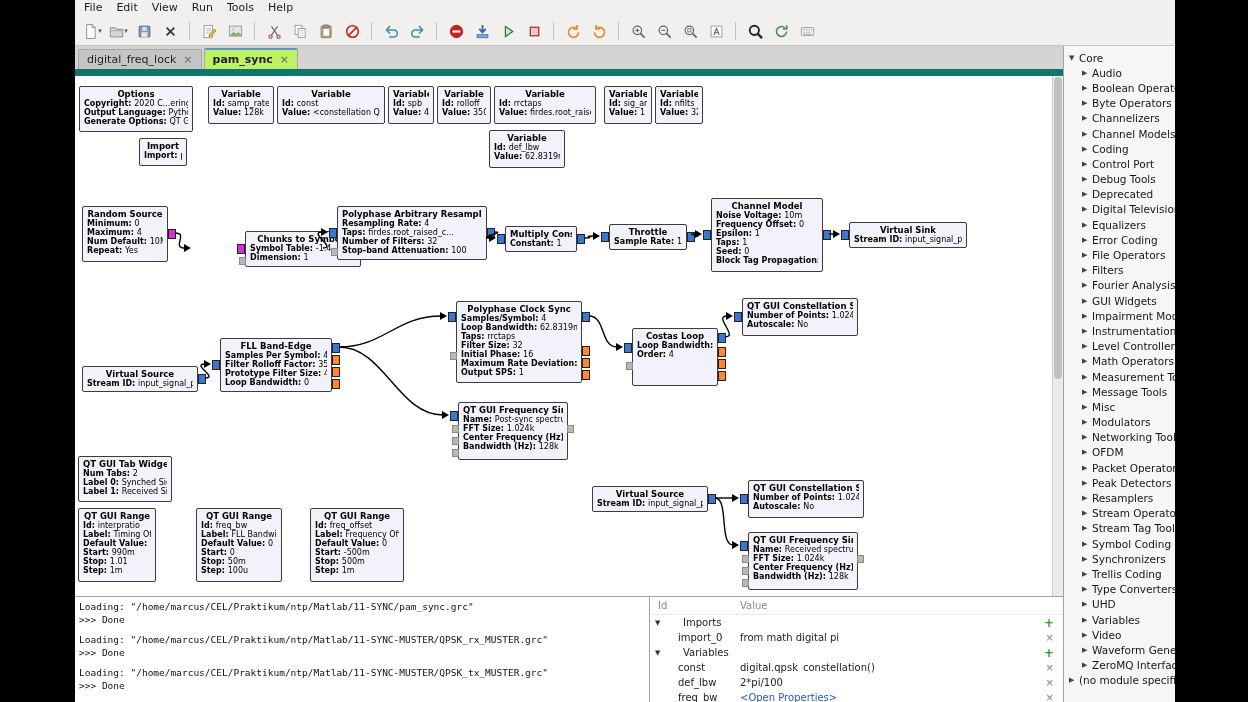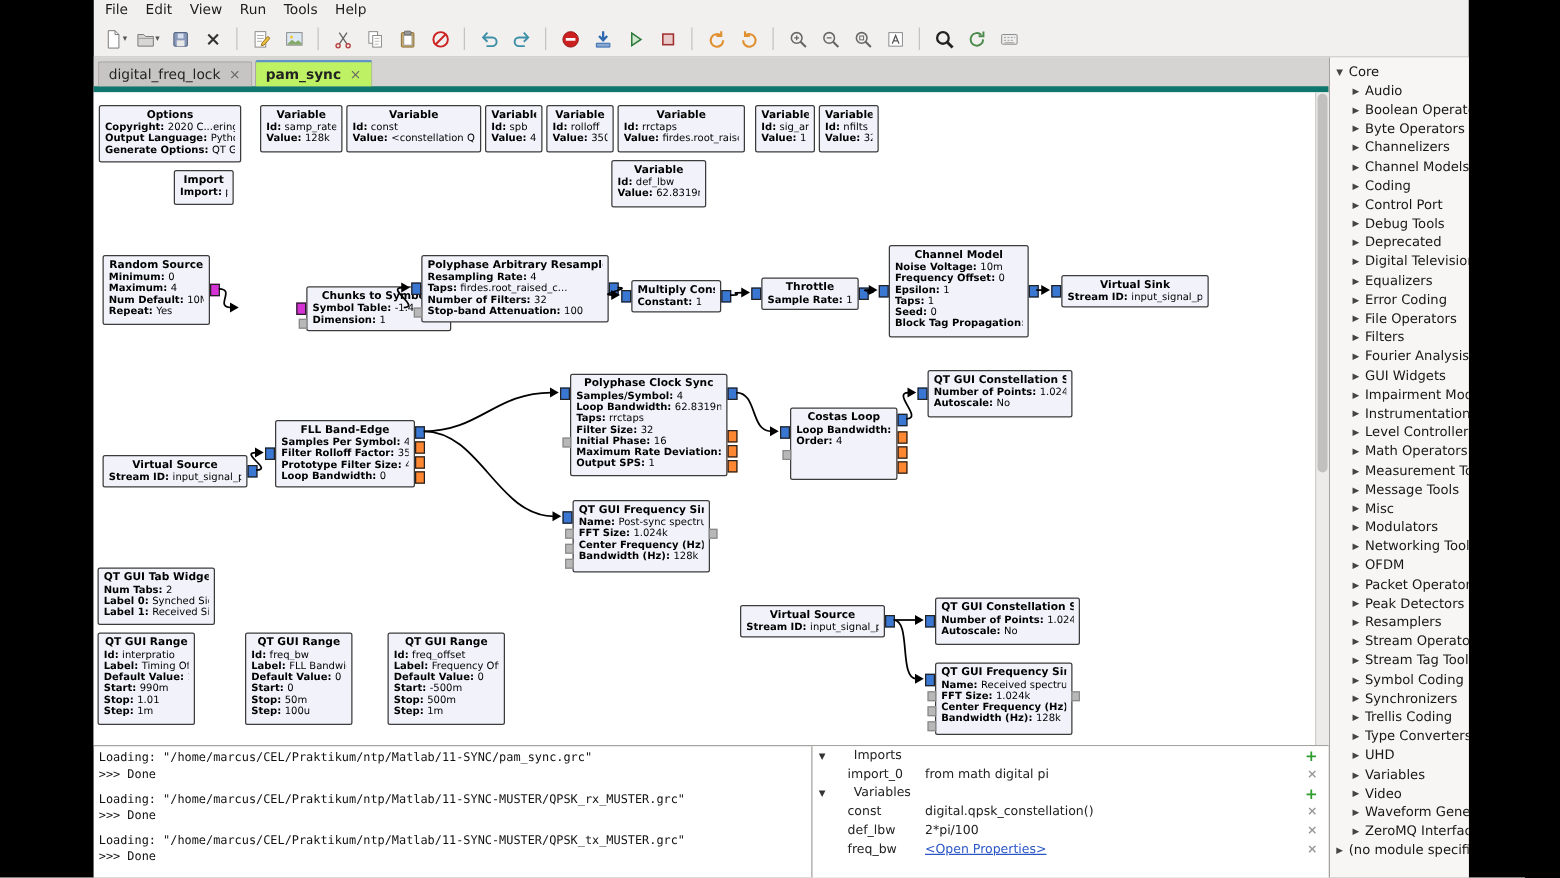--- a/index.html
+++ b/index.html
@@ -11,21 +11,21 @@
   .menubar{height:17px;display:flex;font-size:11px;color:#1c1c1c;padding-left:2px;}
   .menu-item{padding:1px 7px;cursor:default;}
   
   .toolbar{height:28px;display:flex;align-items:center;border-bottom:1px solid #c9c7c5;padding-left:4px;}
   .tb-btn{width:24px;height:24px;display:flex;align-items:center;justify-content:center;margin:0 1px;border-radius:2px;}
   .tb-sep{width:1px;height:18px;background:#c5c3c1;margin:0 6px;}
   .caret{font-size:7px;color:#555;margin-left:-1px;}
   
   .workarea{flex:1;display:flex;min-height:0;}
   .left-col{width:988px;flex-shrink:0;display:flex;flex-direction:column;min-height:0;}
-  .tabbar{height:23px;background:#d6d4d2;display:flex;align-items:flex-end;padding-left:3px;border-bottom:5px solid #0f766e;}
+  .tabbar{height:23px;background:#d6d4d2;display:flex;align-items:flex-end;padding-left:3px;border-bottom:7px solid #0f766e;}
   .tab{height:19px;display:flex;align-items:center;padding:0 8px;font-size:11px;margin-right:2px;background:#c7c5c3;
        border:1px solid #a8a6a4;border-bottom:none;border-radius:2px 2px 0 0;color:#222;}
   .tab.active{background:#bef264;border-top:2px solid #5f94c9;font-weight:bold;}
   .tab-close{margin-left:7px;color:#666;font-size:11px;font-weight:normal;}
   .canvas-wrap{flex:1;display:flex;min-height:0;background:#fff;}
   #canvas{position:relative;width:978px;overflow:hidden;background:#ffffff;}
   .conn-layer{position:absolute;left:0;top:0;pointer-events:none;}
   .vscroll{width:10px;background:#ecebea;border-left:1px solid #d0cecc;position:relative;}
   .vthumb{position:absolute;left:1px;right:1px;top:1px;height:58%;background:#c2c0be;border-radius:4px;}
   
@@ -574,20 +574,24 @@
             <div class="cline">Loading: "/home/marcus/CEL/Praktikum/ntp/Matlab/11-SYNC/pam_sync.grc"</div>
             <div class="cline">&gt;&gt;&gt; Done</div>
             <div class="blank"></div>
             <div class="cline">Loading: "/home/marcus/CEL/Praktikum/ntp/Matlab/11-SYNC-MUSTER/QPSK_rx_MUSTER.grc"</div>
             <div class="cline">&gt;&gt;&gt; Done</div>
             <div class="blank"></div>
             <div class="cline">Loading: "/home/marcus/CEL/Praktikum/ntp/Matlab/11-SYNC-MUSTER/QPSK_tx_MUSTER.grc"</div>
             <div class="cline">&gt;&gt;&gt; Done</div>
           </div>
         <div class="varpanel">
+          <div class="vp-header">
+            <span class="vp-col-id">Id</span>
+            <span class="vp-col-value">Value</span>
+          </div>
           <div id="vp-rows">
               <div class="vp-row">
                 <span class="vp-arrow">▼</span>
                 <span class="vp-glabel">Imports</span>
                 <span class="vp-action">
                   <span class="vp-add">+</span>
                 </span>
               </div>
               <div class="vp-row">
                 <span class="vp-id">import_0</span>

